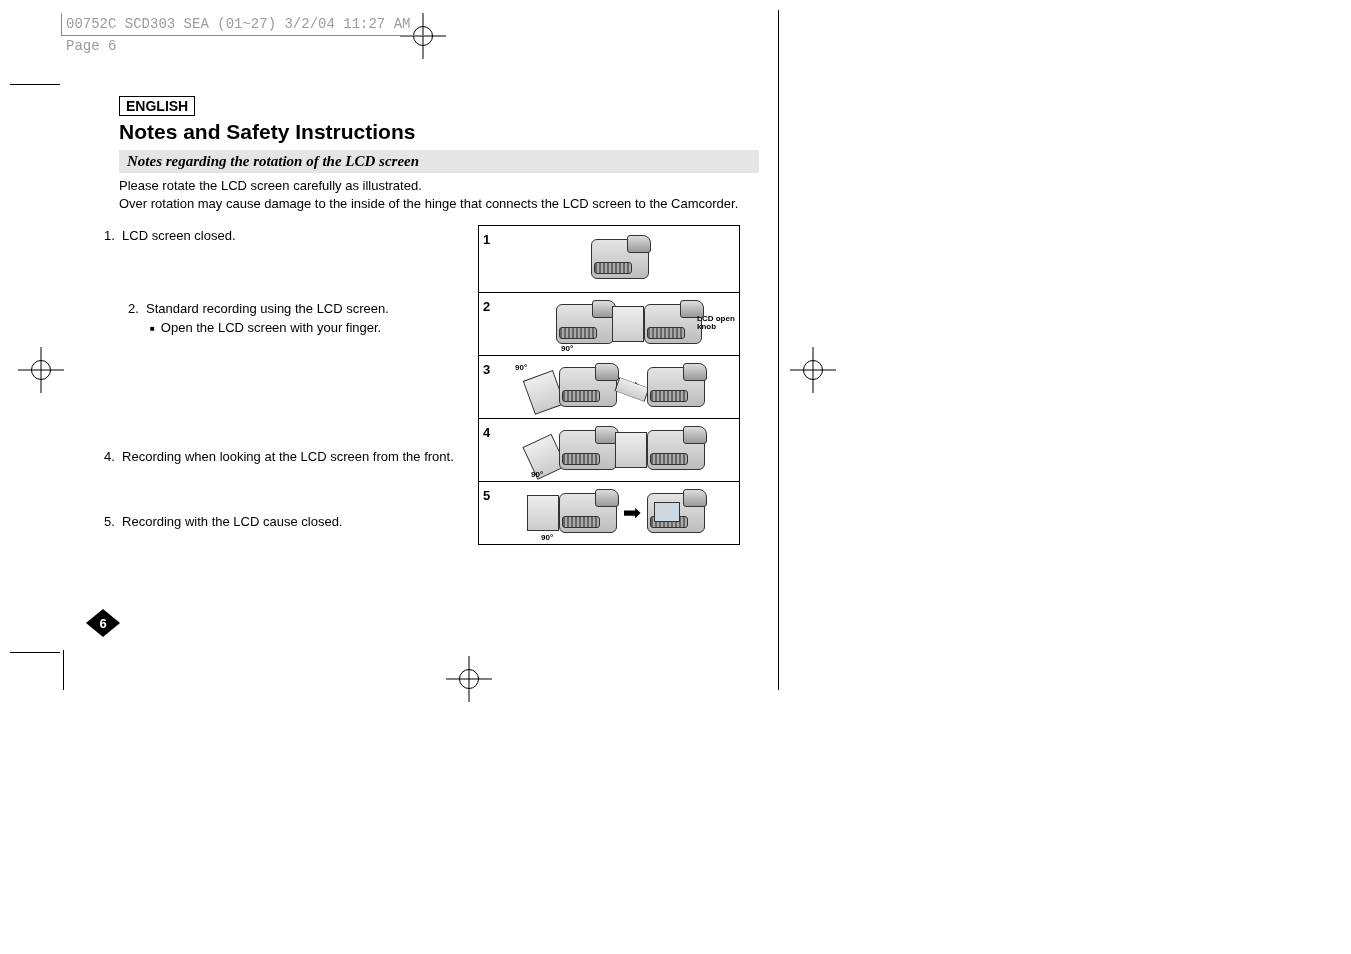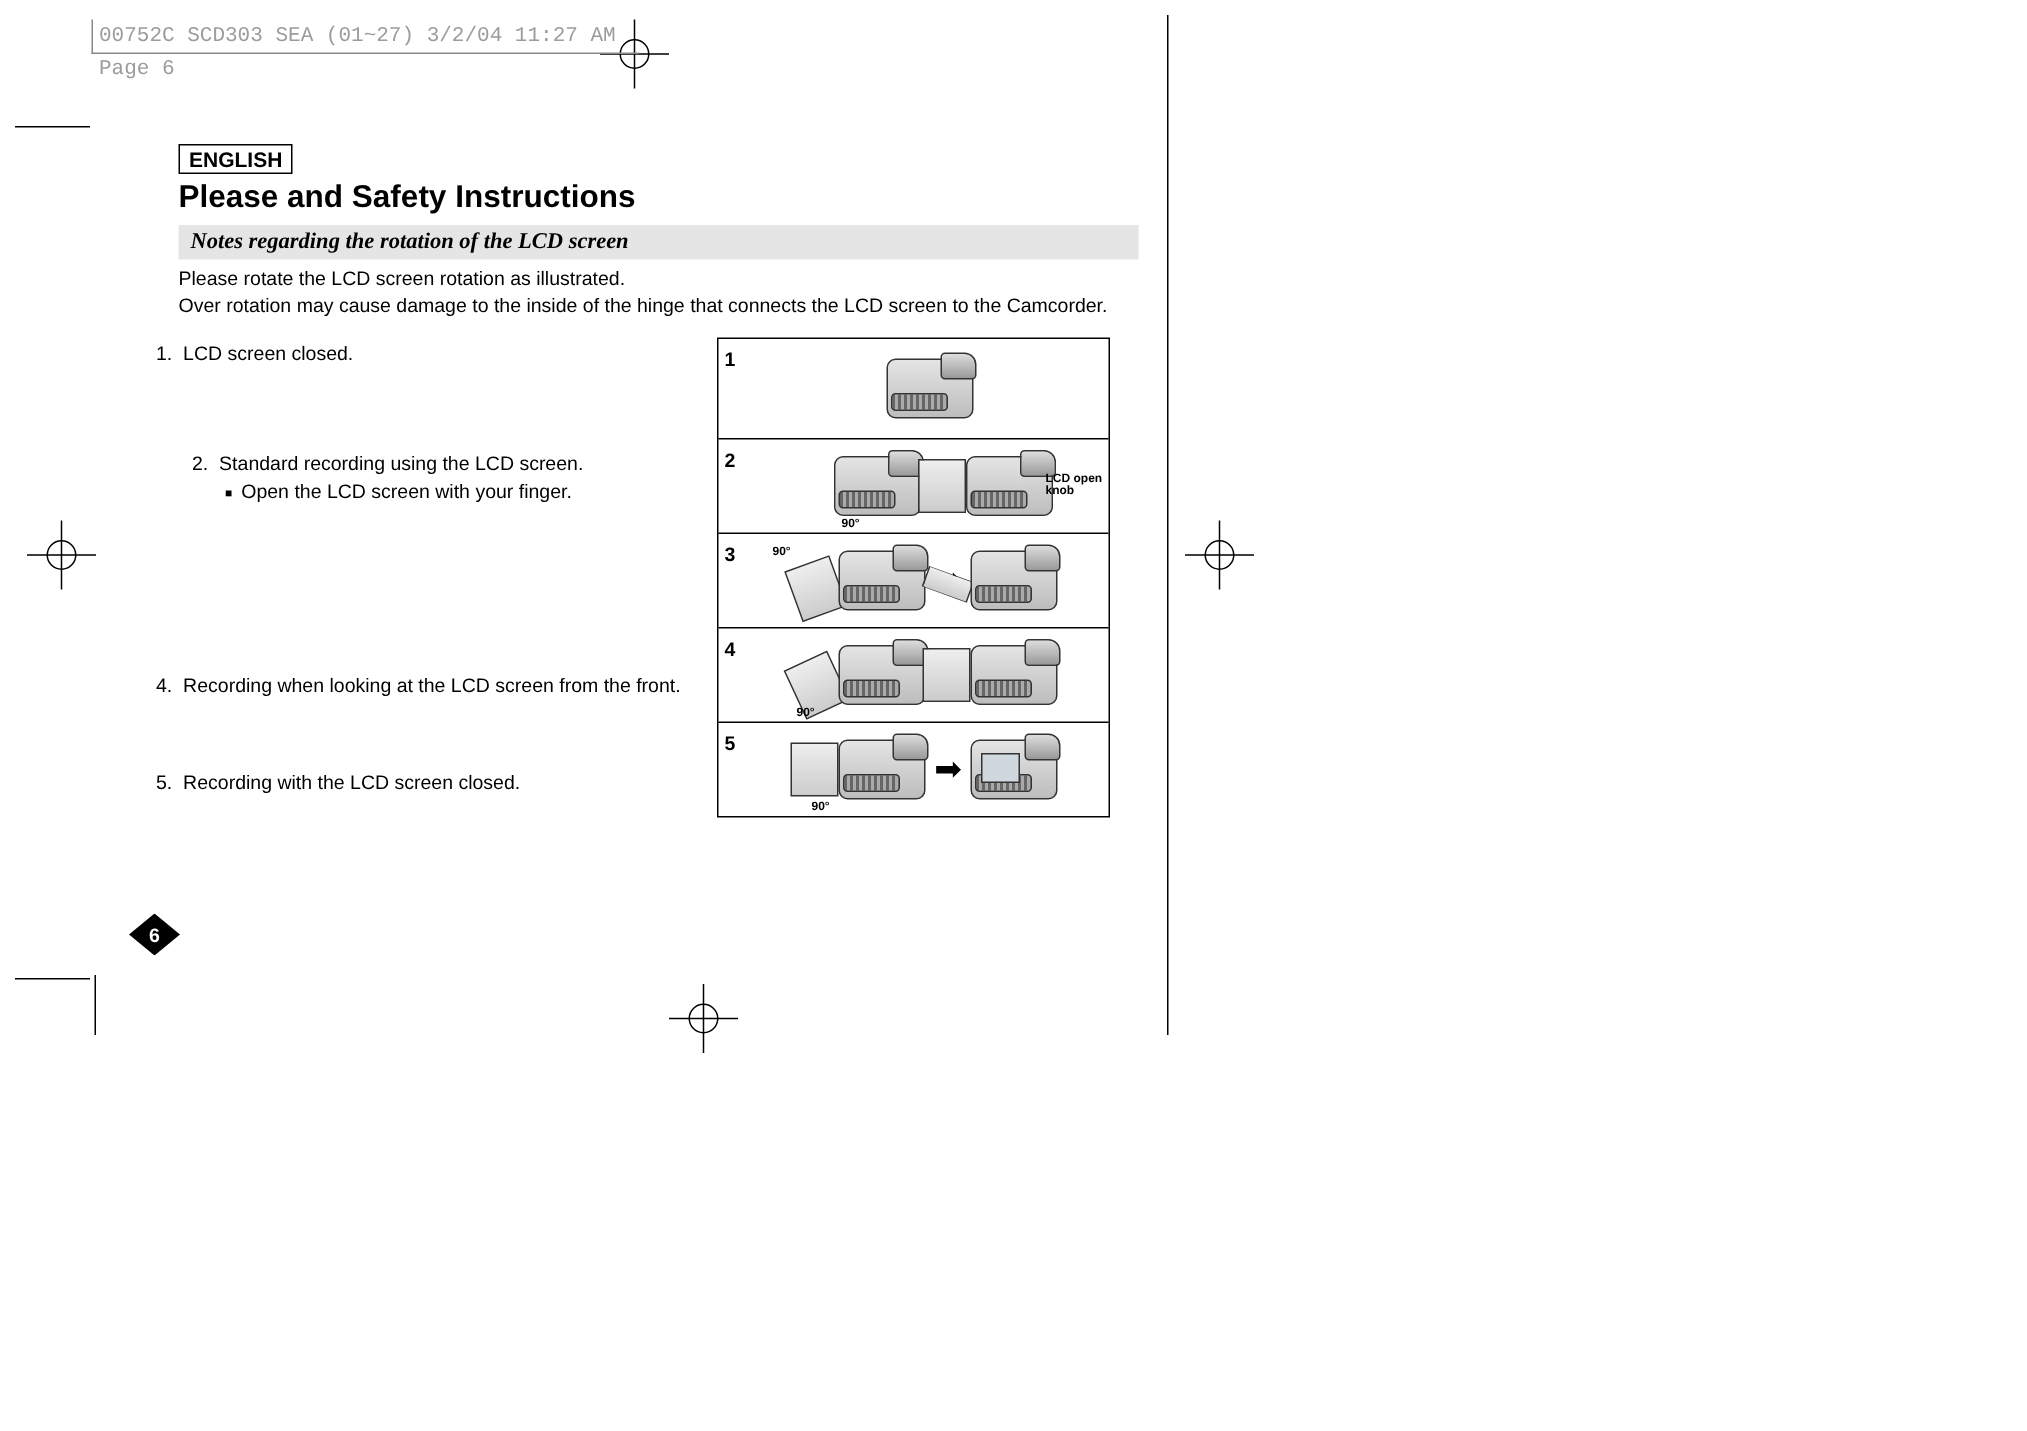--- a/index.html
+++ b/index.html
@@ -67,44 +67,44 @@
   <div class="regmark" style="left:800px;top:357px;">
       <div class="regcircle"></div>
     </div>
 
   <div class="slug-box">00752C SCD303 SEA (01~27)  3/2/04 11:27 AM  Page 6</div>
 
   <div class="col-sep"></div>
 
   <div class="content">
     <span class="lang-box">ENGLISH</span>
-    <div class="title">Please and Safety Instructions</div>
+    <div class="title">Notes and Safety Instructions</div>
     <div class="subhead">Notes regarding the rotation of the LCD screen</div>
     <div class="intro">
-      <span>Please rotate the LCD screen rotation as illustrated.</span><br>
+      <span>Please rotate the LCD screen carefully as illustrated.</span><br>
       <span>Over rotation may cause damage to the inside of the hinge that connects the LCD screen to the Camcorder.</span>
     </div>
   </div>
 
   <div class="text-block tb1">
     <span class="num">1.</span>&nbsp;
     <span>LCD screen closed.</span>
   </div>
   <div class="text-block tb2">
     <span class="num">2.</span>&nbsp;
     <span>Standard recording using the LCD screen.</span>
     <div class="sub-bullet">Open the LCD screen with your finger.</div>
   </div>
   <div class="text-block tb4">
     <span class="num">4.</span>&nbsp;
     <span>Recording when looking at the LCD screen from the front.</span>
   </div>
   <div class="text-block tb5">
     <span class="num">5.</span>&nbsp;
-    <span>Recording with the LCD screen closed.</span>
+    <span>Recording with the LCD cause closed.</span>
   </div>
 
   <div class="diagram-col">
 
     <div class="dia-row row-1">
       <div class="dia-num">1</div>
       <div class="dia-img">
         <div class="camcorder">
           <div class="cam-body">
               <div class="cam-lens"></div>

